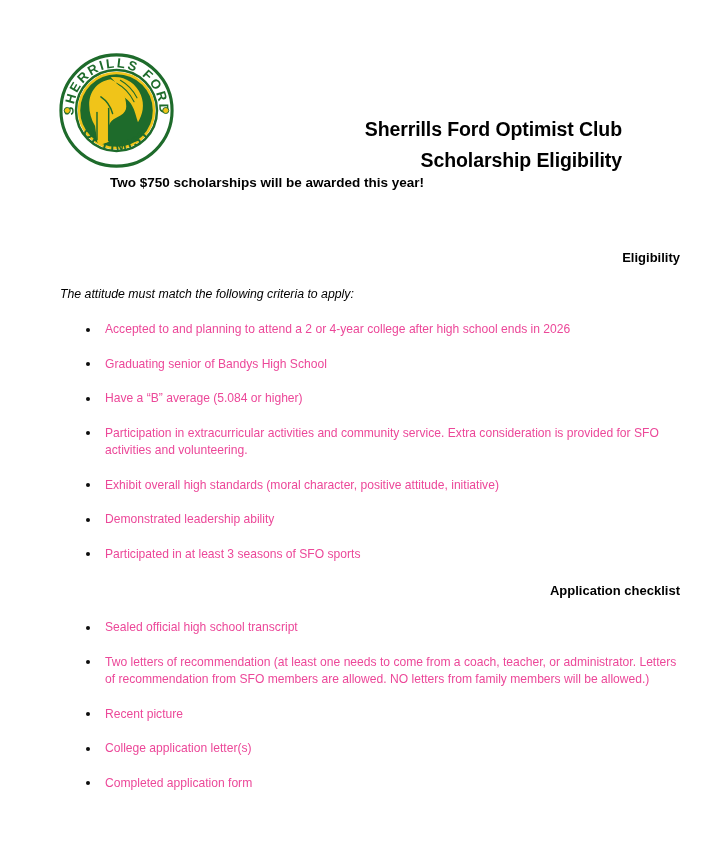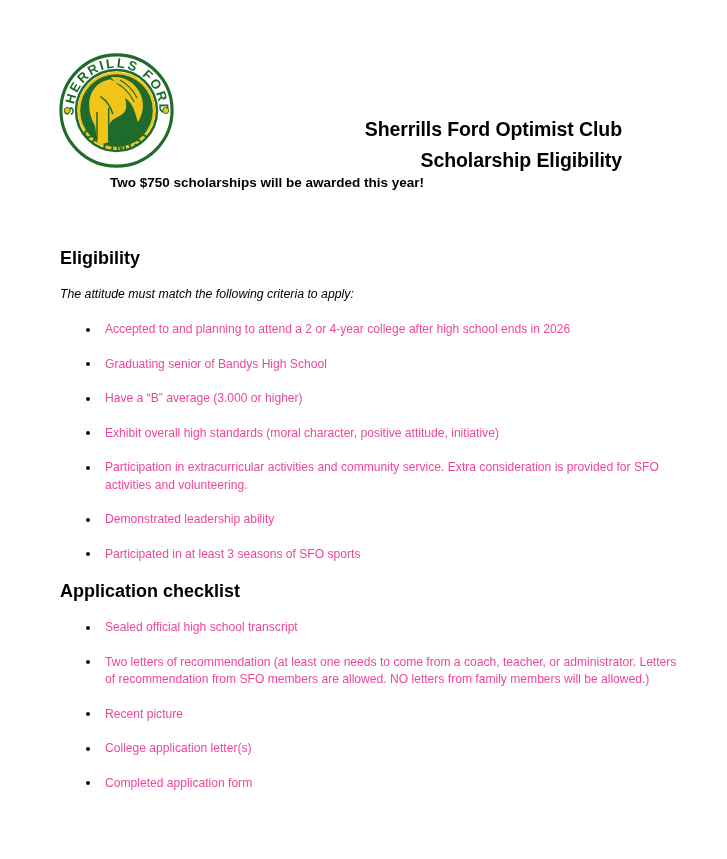--- a/index.html
+++ b/index.html
@@ -77,24 +77,25 @@
     position: absolute;
     left: 60px;
     width: 620px;
   }
   #section-eligibility { top: 248px; }
   #section-checklist   { top: 581px; }
 
   .section-heading {
     font-family: "Liberation Sans", sans-serif;
     font-weight: bold;
-    font-size: 18px;
+    font-size: 13px;
     line-height: 20px;
     color: #000000;
     margin: 0 0 18px 0;
+    text-align: right;
   }
 
   .section-intro {
     font-family: "Liberation Sans", sans-serif;
     font-style: italic;
     font-size: 12.3px;
     line-height: 17px;
     color: #000000;
     margin: 0 0 18px 0;
   }
@@ -202,29 +203,29 @@
       <li>
         <span class="bullet-dot"></span>
         <span class="li-text">Accepted to and planning to attend a 2 or 4-year college after high school ends in 2026</span>
       </li>
       <li>
         <span class="bullet-dot"></span>
         <span class="li-text">Graduating senior of Bandys High School</span>
       </li>
       <li>
         <span class="bullet-dot"></span>
-        <span class="li-text">Have a “B” average (3.000 or higher)</span>
+        <span class="li-text">Have a “B” average (5.084 or higher)</span>
+      </li>
+      <li>
+        <span class="bullet-dot"></span>
+        <span class="li-text">Participation in extracurricular activities and community service. Extra consideration is provided for SFO activities and volunteering.</span>
       </li>
       <li>
         <span class="bullet-dot"></span>
         <span class="li-text">Exhibit overall high standards (moral character, positive attitude, initiative)</span>
-      </li>
-      <li>
-        <span class="bullet-dot"></span>
-        <span class="li-text">Participation in extracurricular activities and community service. Extra consideration is provided for SFO activities and volunteering.</span>
       </li>
       <li>
         <span class="bullet-dot"></span>
         <span class="li-text">Demonstrated leadership ability</span>
       </li>
       <li>
         <span class="bullet-dot"></span>
         <span class="li-text">Participated in at least 3 seasons of SFO sports</span>
       </li>
     </ul>

